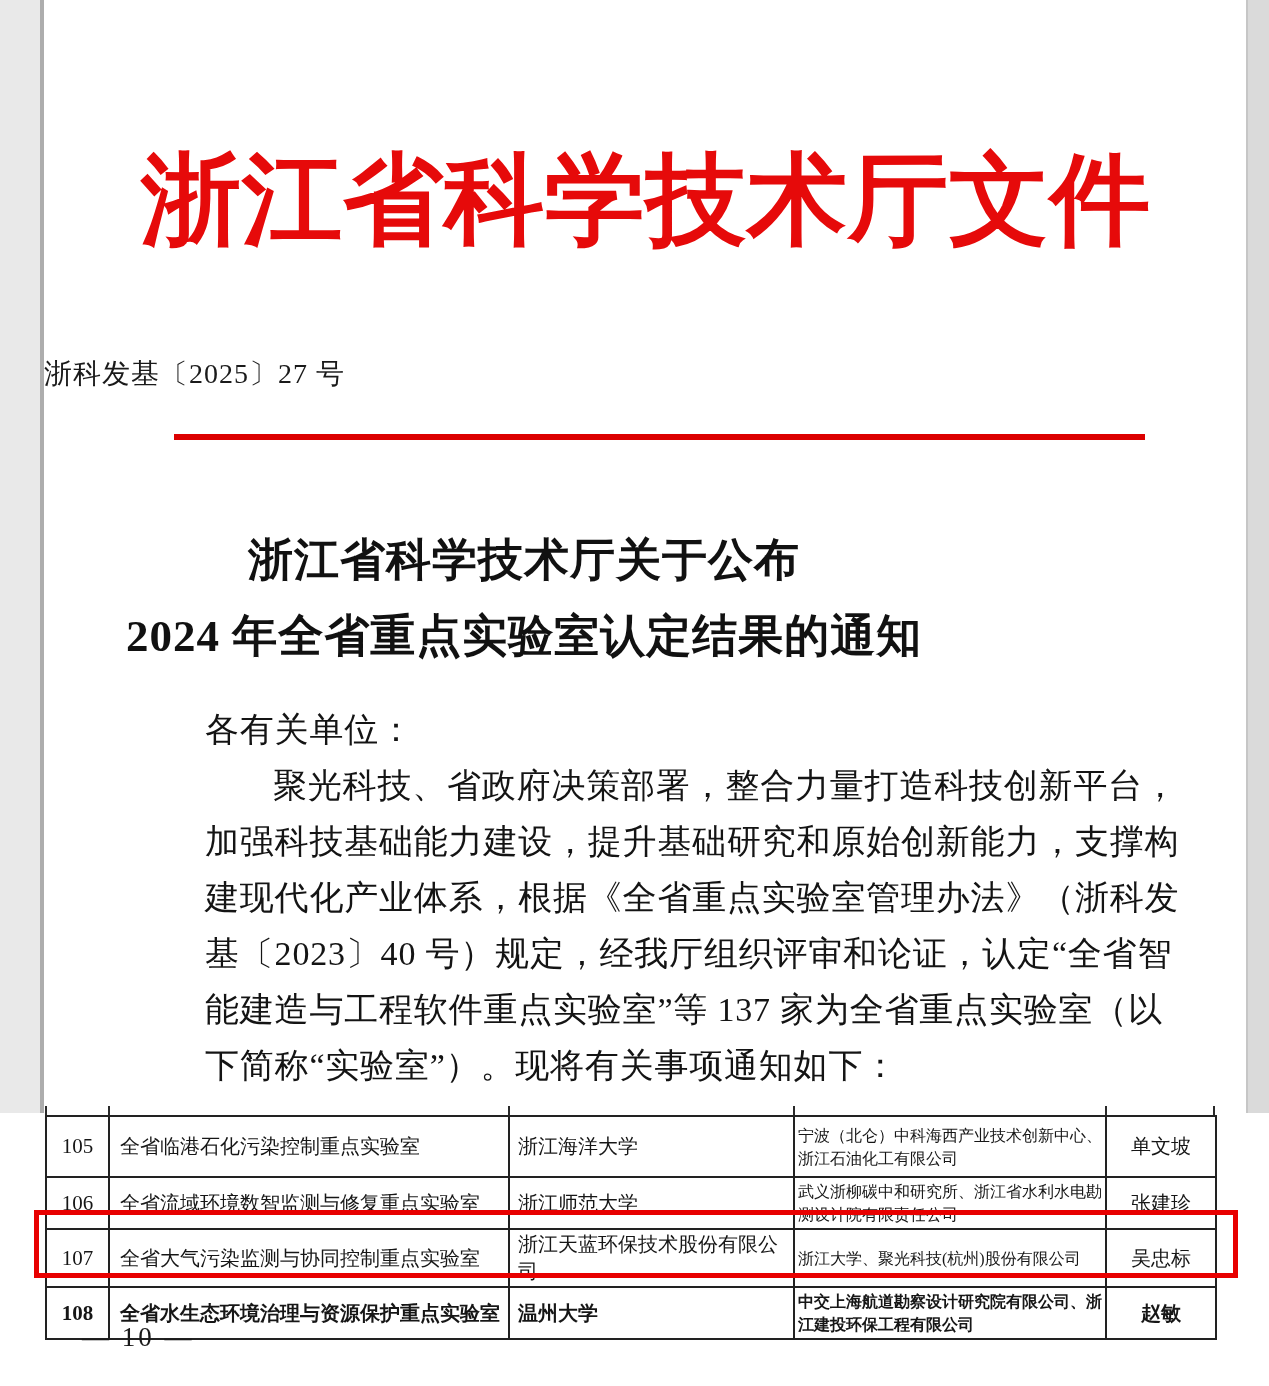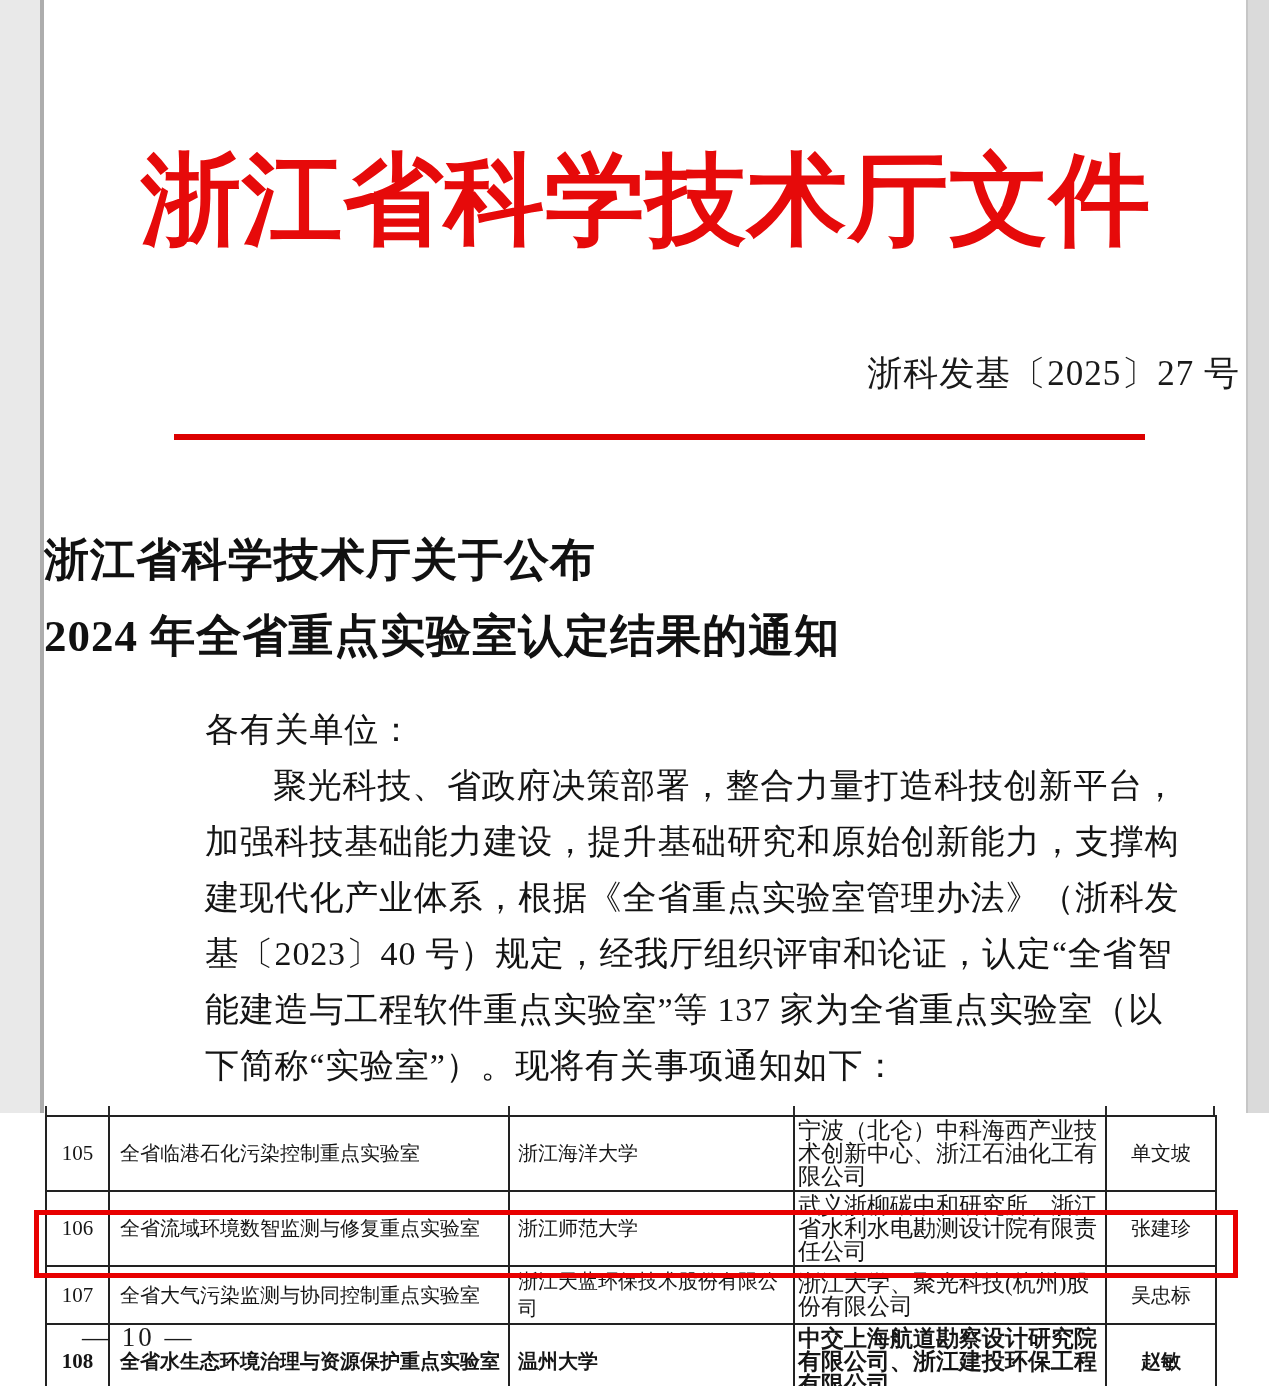--- a/index.html
+++ b/index.html
@@ -26,34 +26,34 @@
     text-align:center;
     font-size:100px;line-height:130px;
     font-weight:900;
     color:#e60a0a;
     letter-spacing:1px;
     white-space:nowrap;
   }
   
   .doc-number{
     position:absolute;left:44px;top:352px;width:1196px;
-    text-align:right;
-    font-size:35px;line-height:44px;
+    text-align:left;
+    font-size:28px;line-height:44px;
     color:#1a1a1a;
     letter-spacing:1px;
   }
   
   .red-rule{
     position:absolute;left:174px;top:434px;width:971px;height:6px;
     background:#dc0000;
   }
   
   .notice-title{
     position:absolute;left:44px;top:522px;width:960px;
-    text-align:left;
+    text-align:center;
     font-size:45px;line-height:76px;
     font-weight:bold;
     color:#111;
     letter-spacing:1px;
   }
   
   .body-block{
     position:absolute;left:205px;top:702px;width:945px;
     font-size:34px;line-height:56px;
     letter-spacing:0.8px;
@@ -75,21 +75,21 @@
     overflow:hidden;
   }
   .col-no{width:63px;}
   .col-lab{width:400px;}
   .col-host{width:285px;}
   .col-partners{width:312px;}
   .col-director{width:110px;}
   td.cell-no{text-align:center;font-size:21px;}
   td.cell-lab{padding-left:10px;font-size:20px;border-radius:11px;}
   td.cell-host{padding-left:8px;font-size:20px;}
-  td.cell-partners{padding:2px 3px;font-size:23px;line-height:23px;}
+  td.cell-partners{padding:2px 3px;font-size:16px;line-height:23px;}
   td.cell-director{text-align:center;font-size:20px;}
   tr.row-h1{height:61px;padding-left:20px;}
   tr.row-h2{height:48px;}
   tr.row-h3{height:48px;}
   tr.row-h4{height:52px;font-weight:bold;}
   
   .stub{
     position:absolute;top:1106px;width:2px;height:9px;background:#2a2a2a;
   }
   

